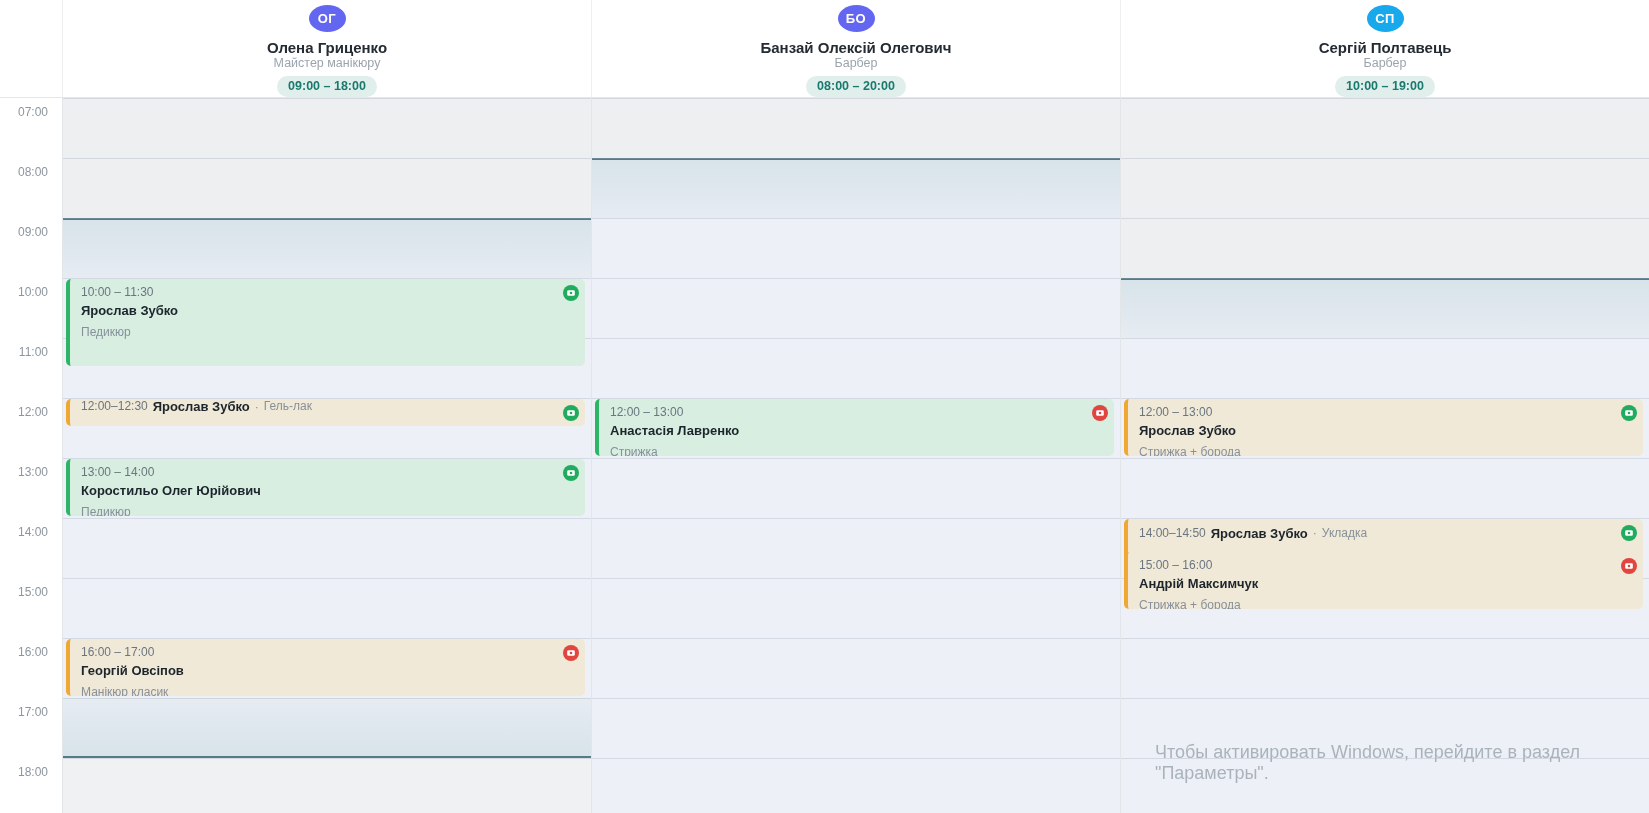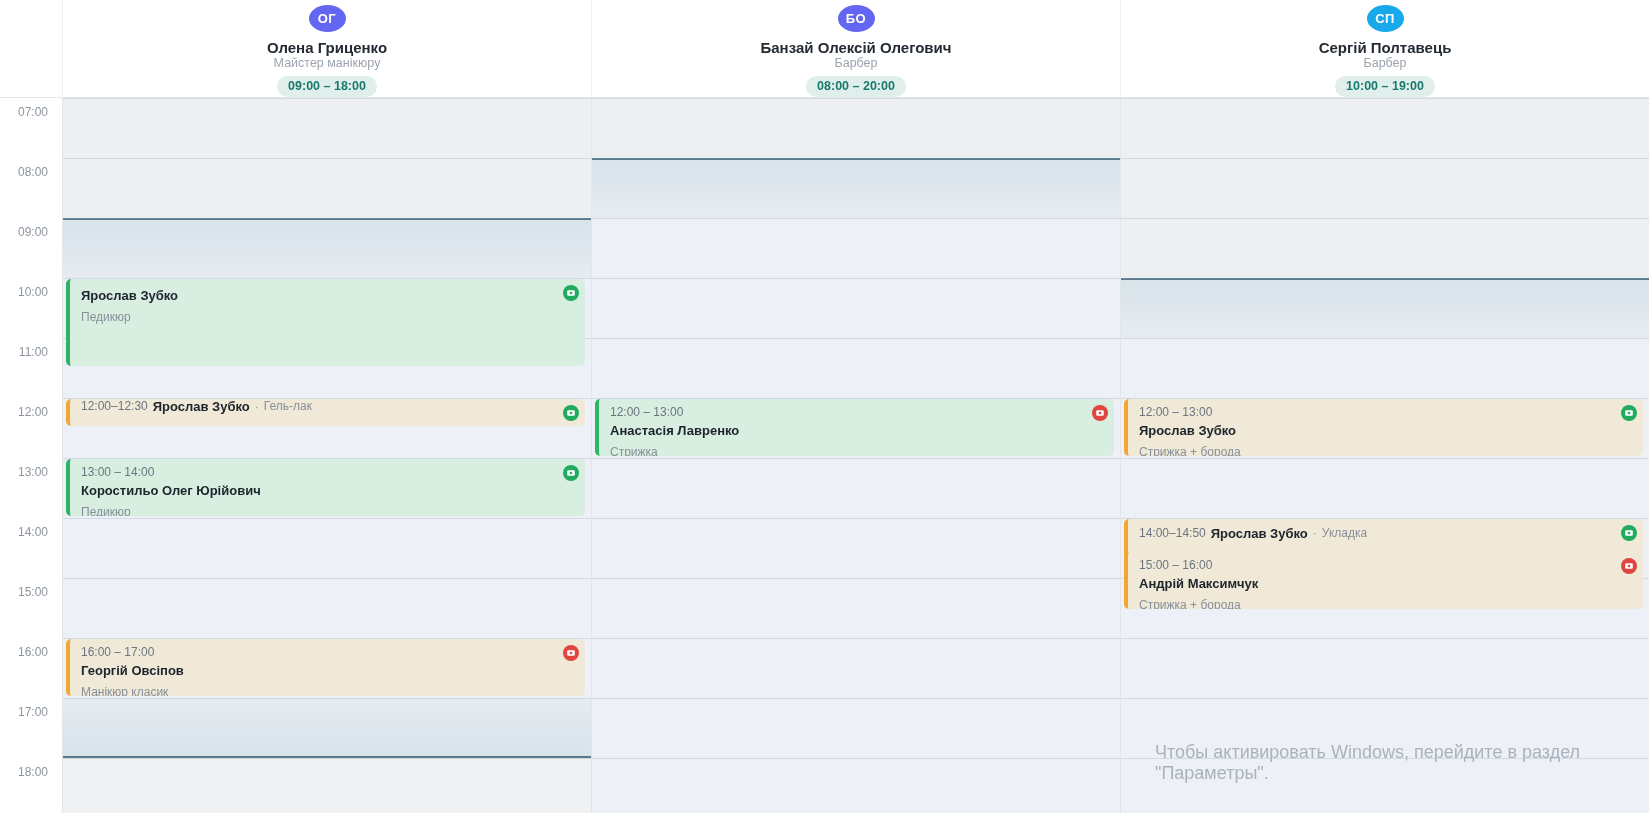--- a/index.html
+++ b/index.html
@@ -137,20 +137,21 @@
 
     <div class="col">
       <div class="zone gray" style="top:0;height:120px"></div>
       <div class="zone band-start" style="top:120px;height:60px"></div>
       <div class="zone blue" style="top:180px;height:420px"></div>
       <div class="zone band-end" style="top:600px;height:60px"></div>
       <div class="zone gray2" style="top:660px;height:55px"></div>
       <div class="lines"></div>
 
       <div class="appt green stacked" style="top:181px;height:87px">
+        <div class="appt-time">10:00 – 11:30</div>
         <div class="appt-client">Ярослав Зубко</div>
         <div class="appt-service">Педикюр</div>
         <svg class="badge g" viewBox="0 0 16 16">
             <circle cx="8" cy="8" r="8" fill="currentColor"></circle>
             <rect x="4.2" y="5.3" width="7.6" height="5.4" rx="1.3" fill="#fff"></rect>
             <circle cx="8" cy="8" r="1.3" fill="currentColor"></circle>
           </svg>
       </div>
 
       <div class="appt tan inline" style="top:301px;height:27px">

